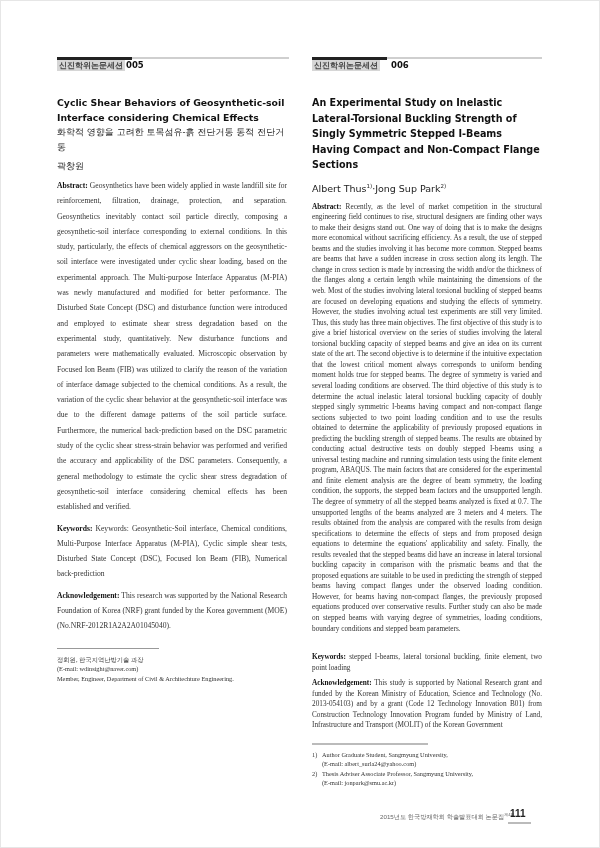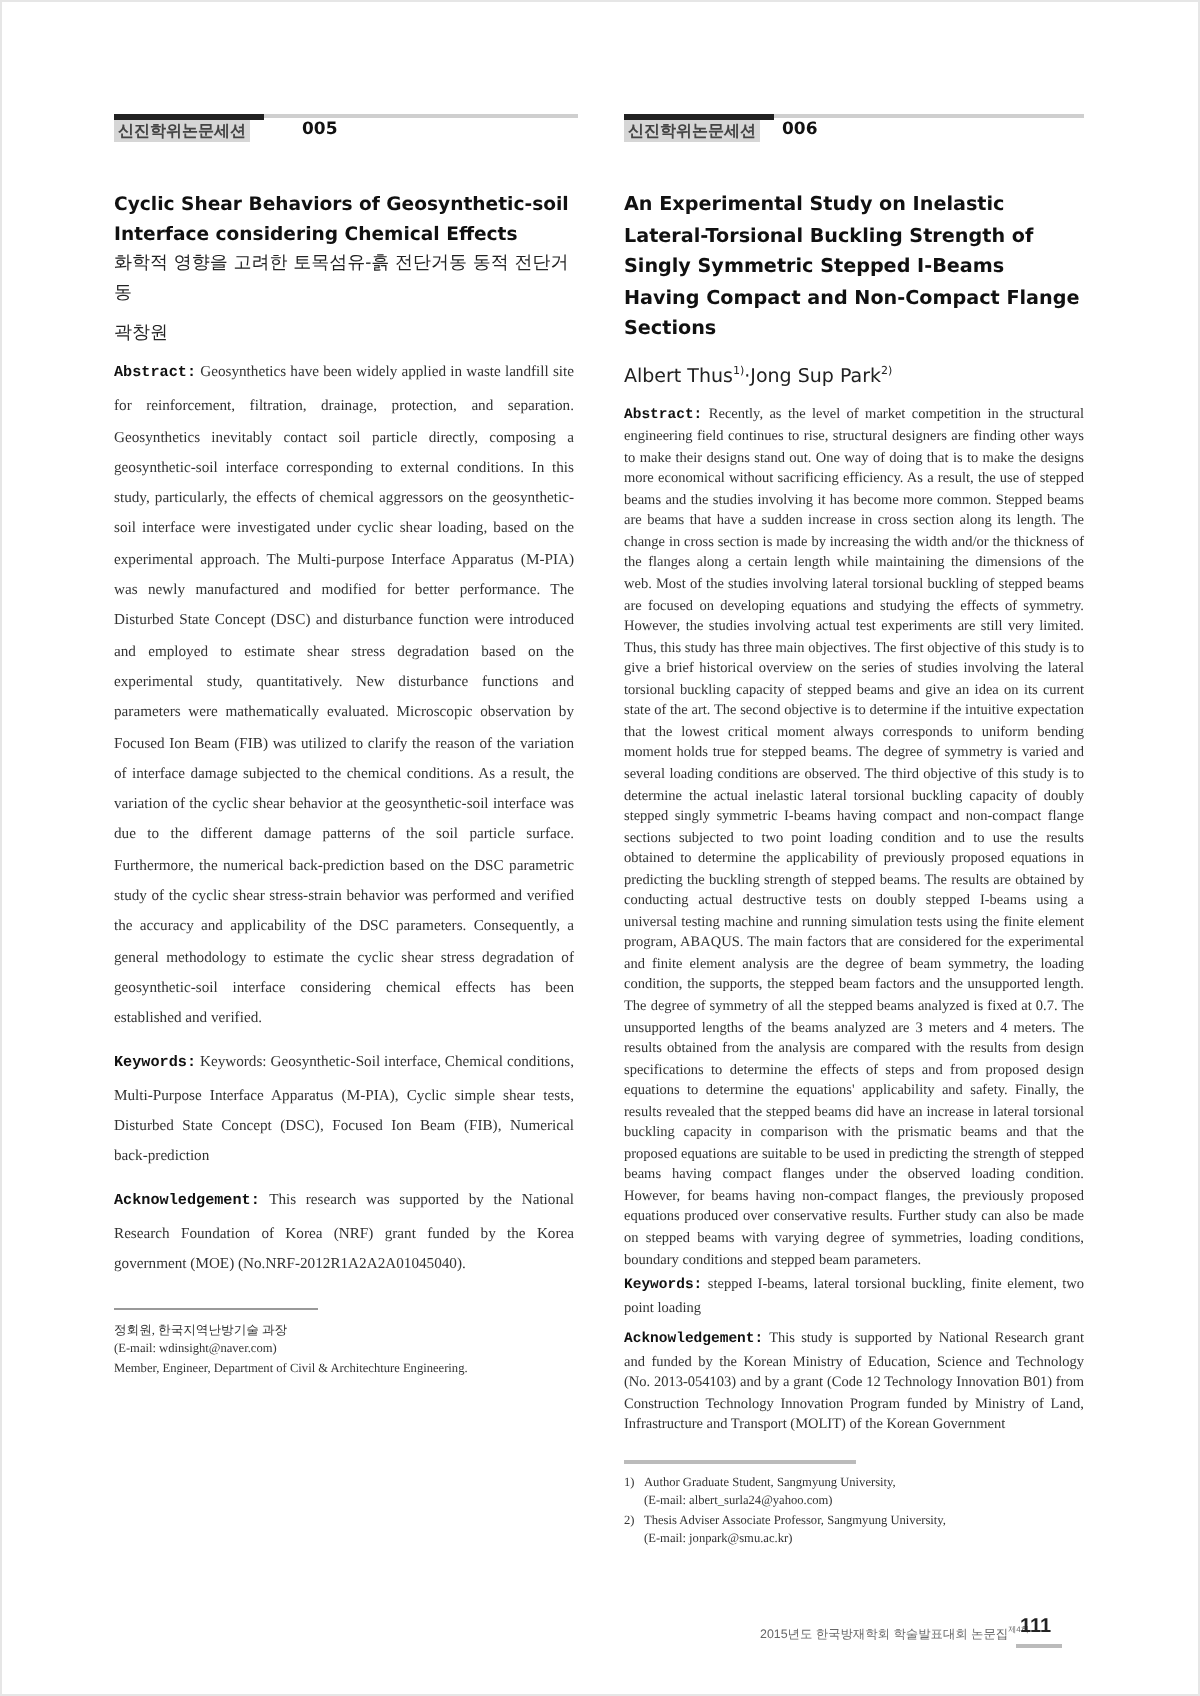--- a/index.html
+++ b/index.html
@@ -47,21 +47,21 @@
   .author-en { font-size: 7.5px; line-height: 11px; color: #333; font-family: "DejaVu Sans", sans-serif; }
   .author-right {
     font-family: "DejaVu Sans", sans-serif; font-size: 9.5px; color: #222;
     margin-top: 6px; line-height: 14px;
   }
   .author-right sup { font-size: 5.5px; }
 
   .para { text-align: justify; color: #333; margin: 0; }
   .left .para { font-size: 7.6px; line-height: 15.3px; }
   .right .para { font-size: 7.25px; line-height: 10.55px; }
-  .lead { font-weight: bold; color: #111; font-family: Liberation Mono, monospace; }
+  .lead { font-weight: bold; color: #111; }
 
   .sep { height: 1px; background: #999; width: 102px; margin: 14px 0 6px 0; }
   .right .sep { background: #bbb; height: 2px; width: 116px; margin: 12px 0 5px 0; }
   .foot { font-size: 6.3px; line-height: 9.5px; color: #333; }
   .foot-item { display: flex; }
   .foot-item .n { width: 10px; flex: none; }
 
   .page-footer {
     position: absolute; left: 380px; top: 808px; width: 160px; height: 20px;
     font-family: Liberation Sans, sans-serif;
@@ -74,21 +74,21 @@
 </head>
 <body>
 
 <div class="frame"></div>
 
 <div class="col col-left left">
   <div class="series-bar">
     <div class="thin-line" style="width:232px"></div>
     <div class="thick-line" style="width:75px"></div>
     <span class="label">신진학위논문세션</span>
-    <span class="num" style="left:94px">005</span>
+    <span class="num" style="left:69px">005</span>
   </div>
   <p class="title">Cyclic Shear Behaviors of Geosynthetic-soil Interface considering Chemical Effects</p>
   <p class="title-ko">화학적 영향을 고려한 토목섬유-흙 전단거동 동적 전단거동</p>
   <div class="author-ko">곽창원</div>
 
   <p class="para" style="margin-top:5px">
     <span class="lead">Abstract:</span>
     <span>Geosynthetics have been widely applied in waste landfill site for reinforcement, filtration, drainage, protection, and separation. Geosynthetics inevitably contact soil particle directly, composing a geosynthetic-soil interface corresponding to external conditions. In this study, particularly, the effects of chemical aggressors on the geosynthetic-soil interface were investigated under cyclic shear loading, based on the experimental approach. The Multi-purpose Interface Apparatus (M-PIA) was newly manufactured and modified for better performance. The Disturbed State Concept (DSC) and disturbance function were introduced and employed to estimate shear stress degradation based on the experimental study, quantitatively. New disturbance functions and parameters were mathematically evaluated. Microscopic observation by Focused Ion Beam (FIB) was utilized to clarify the reason of the variation of interface damage subjected to the chemical conditions. As a result, the variation of the cyclic shear behavior at the geosynthetic-soil interface was due to the different damage patterns of the soil particle surface. Furthermore, the numerical back-prediction based on the DSC parametric study of the cyclic shear stress-strain behavior was performed and verified the accuracy and applicability of the DSC parameters. Consequently, a general methodology to estimate the cyclic shear stress degradation of geosynthetic-soil interface considering chemical effects has been established and verified.</span>
   </p>
   <p class="para" style="margin-top:6px">
@@ -117,21 +117,21 @@
   </div>
   <p class="title" style="font-size:9.6px;line-height:15.5px">An Experimental Study on Inelastic Lateral-Torsional Buckling Strength of Singly Symmetric Stepped I-Beams Having Compact and Non-Compact Flange Sections</p>
   <div class="author-right">
     <span>Albert Thus</span><sup>1)</sup><span>·</span><span>Jong Sup Park</span><sup>2)</sup>
   </div>
 
   <p class="para" style="margin-top:6px">
     <span class="lead">Abstract:</span>
     <span>Recently, as the level of market competition in the structural engineering field continues to rise, structural designers are finding other ways to make their designs stand out. One way of doing that is to make the designs more economical without sacrificing efficiency. As a result, the use of stepped beams and the studies involving it has become more common. Stepped beams are beams that have a sudden increase in cross section along its length. The change in cross section is made by increasing the width and/or the thickness of the flanges along a certain length while maintaining the dimensions of the web. Most of the studies involving lateral torsional buckling of stepped beams are focused on developing equations and studying the effects of symmetry. However, the studies involving actual test experiments are still very limited. Thus, this study has three main objectives. The first objective of this study is to give a brief historical overview on the series of studies involving the lateral torsional buckling capacity of stepped beams and give an idea on its current state of the art. The second objective is to determine if the intuitive expectation that the lowest critical moment always corresponds to uniform bending moment holds true for stepped beams. The degree of symmetry is varied and several loading conditions are observed. The third objective of this study is to determine the actual inelastic lateral torsional buckling capacity of doubly stepped singly symmetric I-beams having compact and non-compact flange sections subjected to two point loading condition and to use the results obtained to determine the applicability of previously proposed equations in predicting the buckling strength of stepped beams. The results are obtained by conducting actual destructive tests on doubly stepped I-beams using a universal testing machine and running simulation tests using the finite element program, ABAQUS. The main factors that are considered for the experimental and finite element analysis are the degree of beam symmetry, the loading condition, the supports, the stepped beam factors and the unsupported length. The degree of symmetry of all the stepped beams analyzed is fixed at 0.7. The unsupported lengths of the beams analyzed are 3 meters and 4 meters. The results obtained from the analysis are compared with the results from design specifications to determine the effects of steps and from proposed design equations to determine the equations' applicability and safety. Finally, the results revealed that the stepped beams did have an increase in lateral torsional buckling capacity in comparison with the prismatic beams and that the proposed equations are suitable to be used in predicting the strength of stepped beams having compact flanges under the observed loading condition. However, for beams having non-compact flanges, the previously proposed equations produced over conservative results. Further study can also be made on stepped beams with varying degree of symmetries, loading conditions, boundary conditions and stepped beam parameters.</span>
   </p>
-  <p class="para" style="margin-top:2px">
+  <p class="para" style="margin-top:18px">
     <span class="lead">Keywords:</span>
     <span>stepped I-beams, lateral torsional buckling, finite element, two point loading</span>
   </p>
   <p class="para" style="margin-top:5px">
     <span class="lead">Acknowledgement:</span>
     <span>This study is supported by National Research grant and funded by the Korean Ministry of Education, Science and Technology (No. 2013-054103) and by a grant (Code 12 Technology Innovation B01) from Construction Technology Innovation Program funded by Ministry of Land, Infrastructure and Transport (MOLIT) of the Korean Government</span>
   </p>
 
   <div class="sep"></div>
   <div class="foot">

